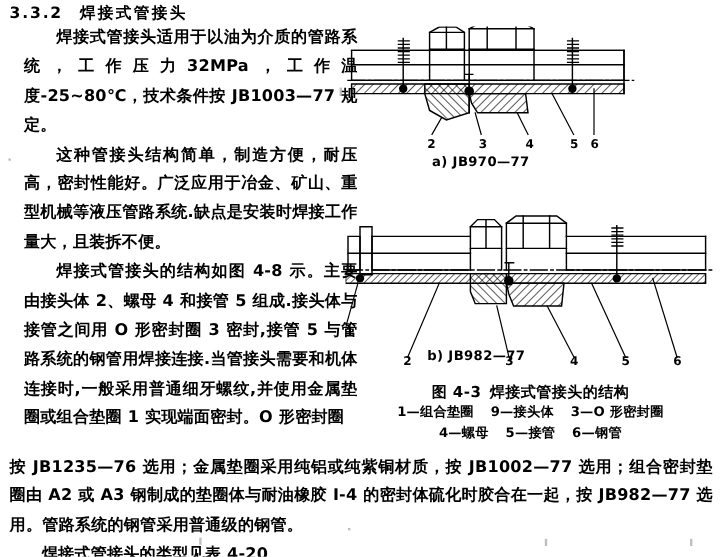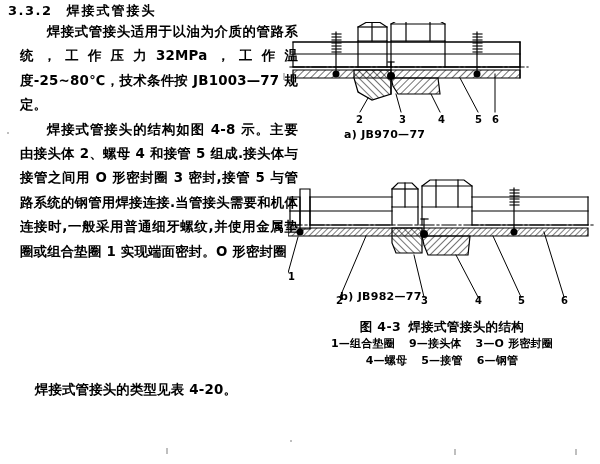--- a/index.html
+++ b/index.html
@@ -75,20 +75,21 @@
     height: 348px;
   }
   .fig-svg { display: block; }
 
   .fig-label {
     position: absolute;
     font-size: 11px;
     font-weight: bold;
     white-space: nowrap;
     letter-spacing: 0.3px;
+    margin-left: 16px;
   }
   #fig-a-label { left: 56px; top: 106px; }
   #fig-b-label { left: 52px; top: 268px; }
 
   .fig-caption {
     position: absolute;
     left: 0;
     top: 296px;
     width: 308px;
     text-align: center;
@@ -113,24 +114,26 @@
 <body>
 
 <div class="page">
 
   <div class="heading">
     <span class="num">3.3.2</span><span class="ttl">焊接式管接头</span>
   </div>
 
   <div class="col-left">
     <p class="indent">焊接式管接头适用于以油为介质的管路系统，工作压力32MPa，工作温度-25~80℃，技术条件按 JB1003—77 规定。</p>
+    <p class="indent">这种管接头结构简单，制造方便，耐压高，密封性能好。广泛应用于冶金、矿山、重型机械等液压管路系统.缺点是安装时焊接工作量大，且装拆不便。</p>
     <p class="indent">焊接式管接头的结构如图 4-8 示。主要由接头体 2、螺母 4 和接管 5 组成.接头体与接管之间用 O 形密封圈 3 密封,接管 5 与管路系统的钢管用焊接连接.当管接头需要和机体连接时,一般采用普通细牙螺纹,并使用金属垫圈或组合垫圈 1 实现端面密封。O 形密封圈</p>
   </div>
 
   <div class="full-width">
+    <p>按 JB1235—76 选用；金属垫圈采用纯铝或纯紫铜材质，按 JB1002—77 选用；组合密封垫圈由 A2 或 A3 钢制成的垫圈体与耐油橡胶 I-4 的密封体硫化时胶合在一起，按 JB982—77 选用。管路系统的钢管采用普通级的钢管。</p>
     <p class="indent">焊接式管接头的类型见表 4-20。</p>
   </div>
 
   <div class="figure">
 
     <svg class="fig-svg" width="308" height="292" viewBox="0 0 308 292" xmlns="http://www.w3.org/2000/svg">
       <defs>
         <pattern id="hatchR" width="5" height="5" patternUnits="userSpaceOnUse" patternTransform="rotate(45)">
           <line x1="0" y1="0" x2="0" y2="5" stroke="#000" stroke-width="1.1"></line>
         </pattern>

